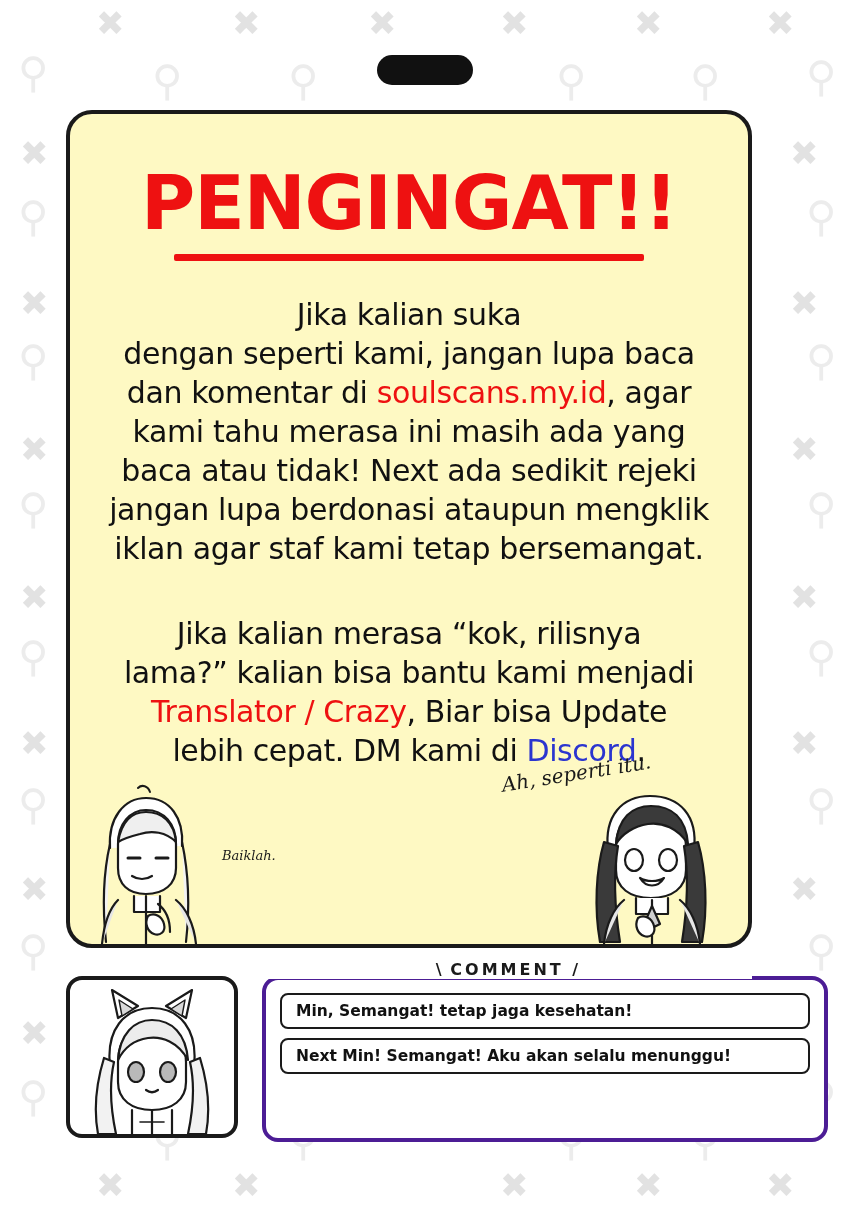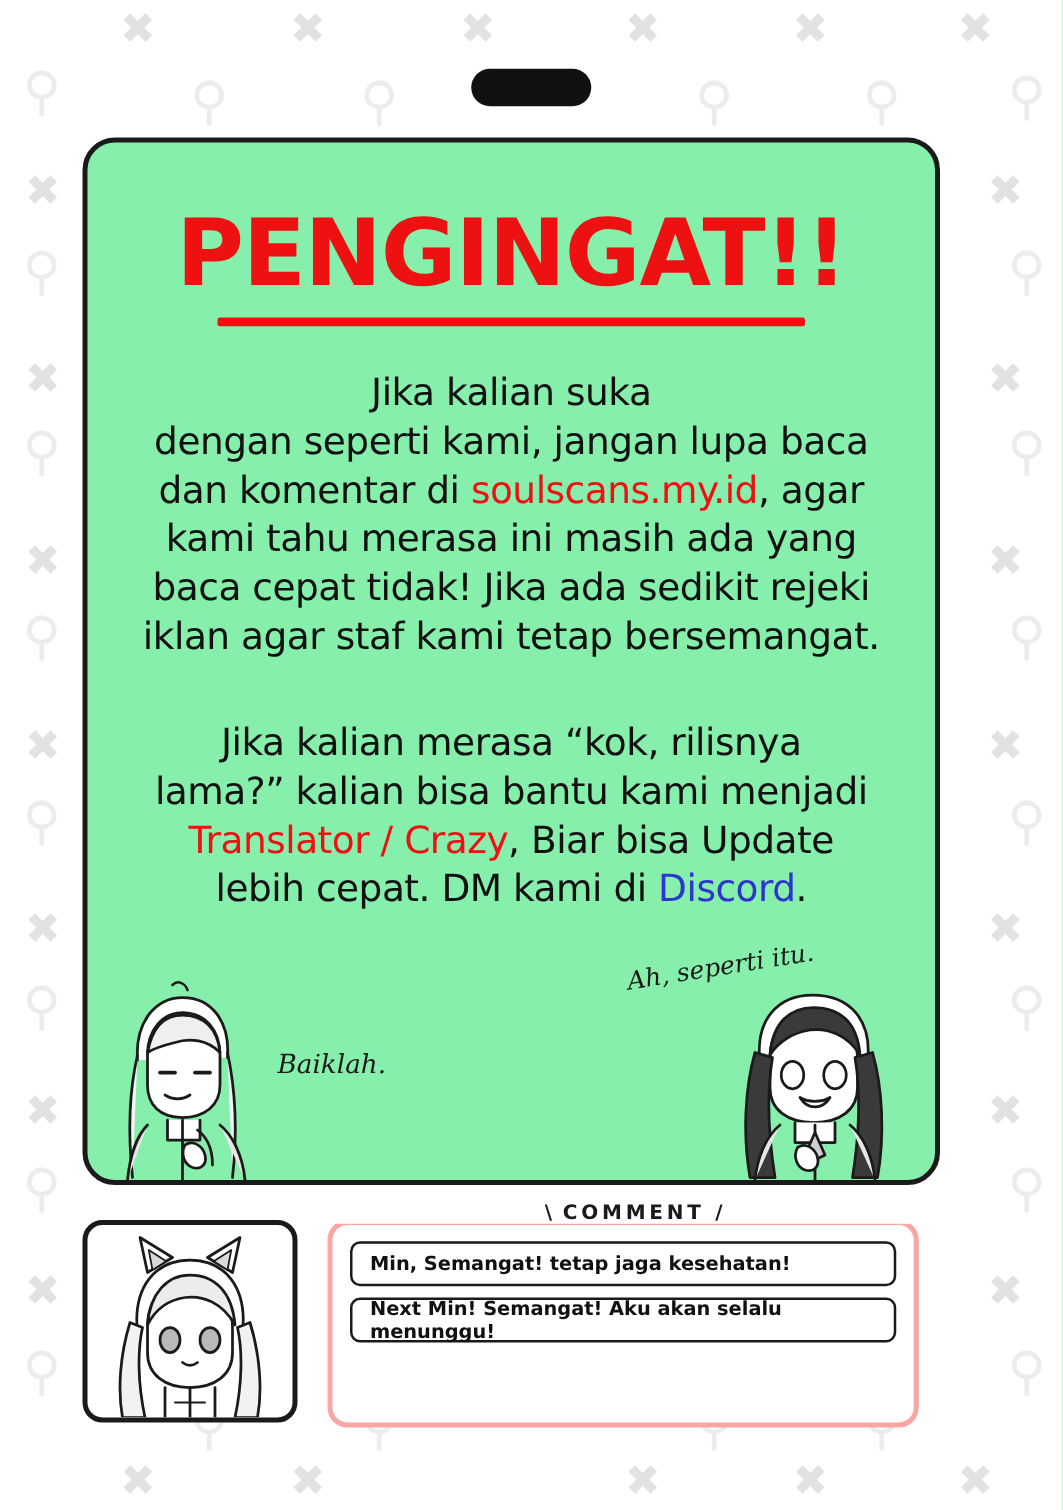--- a/index.html
+++ b/index.html
@@ -53,21 +53,21 @@
     z-index: 2;
   }
 
   
   #main-panel {
     position: absolute;
     left: 66px;
     top: 110px;
     width: 686px;
     height: 838px;
-    background: #86efac;
+    background: #fef9c3;
     border: 4px solid #1a1a1a;
     border-radius: 26px;
     box-sizing: border-box;
     z-index: 1;
   }
 
   #headline {
     text-align: center;
     color: #ee1111;
     font-family: "DejaVu Sans", sans-serif;
@@ -113,21 +113,21 @@
     position: absolute;
     right: 14px;
     bottom: 0;
     width: 160px;
     height: 160px;
   }
   .hand {
     position: absolute;
     font-family: "DejaVu Serif", serif;
     font-style: italic;
-    font-size: 21px;
+    font-size: 13px;
     color: #1a1a1a;
     line-height: 1.45;
     white-space: nowrap;
   }
   #hand-left { left: 152px; bottom: 78px; }
   #hand-right {
     right: 96px;
     bottom: 156px;
     transform: rotate(-9deg);
     font-size: 20px;
@@ -151,23 +151,23 @@
     border: 4px solid #1a1a1a;
     border-radius: 16px;
     box-sizing: border-box;
     background: #fff;
     overflow: hidden;
   }
   #comment-box {
     position: absolute;
     left: 196px;
     top: 4px;
-    width: 473px;
+    width: 566px;
     height: 166px;
-    border: 4px solid #fca5a5;
+    border: 4px solid #4c1d95;
     border-radius: 16px;
     box-sizing: border-box;
     background: #fff;
   }
   #comment-title {
     position: absolute;
     left: 196px;
     top: -12px;
     width: 490px;
     text-align: center;
@@ -260,21 +260,22 @@
   <div id="headline">PENGINGAT!!</div>
   <div id="headline-rule"></div>
 
   <div class="body-text" id="para-1">
     <div>Jika kalian suka</div>
     <div>dengan seperti kami, jangan lupa baca</div>
     <div>
       <span>dan komentar di </span><span class="hl-red">soulscans.my.id</span><span>, agar</span>
     </div>
     <div>kami tahu merasa ini masih ada yang</div>
-    <div>baca cepat tidak! Jika ada sedikit rejeki</div>
+    <div>baca atau tidak! Next ada sedikit rejeki</div>
+    <div>jangan lupa berdonasi ataupun mengklik</div>
     <div>iklan agar staf kami tetap bersemangat.</div>
   </div>
 
   <div class="body-text" id="para-2">
     <div>Jika kalian merasa “kok, rilisnya</div>
     <div>lama?” kalian bisa bantu kami menjadi</div>
     <div>
       <span class="hl-red">Translator / Crazy</span><span>, Biar bisa Update</span>
     </div>
     <div>

